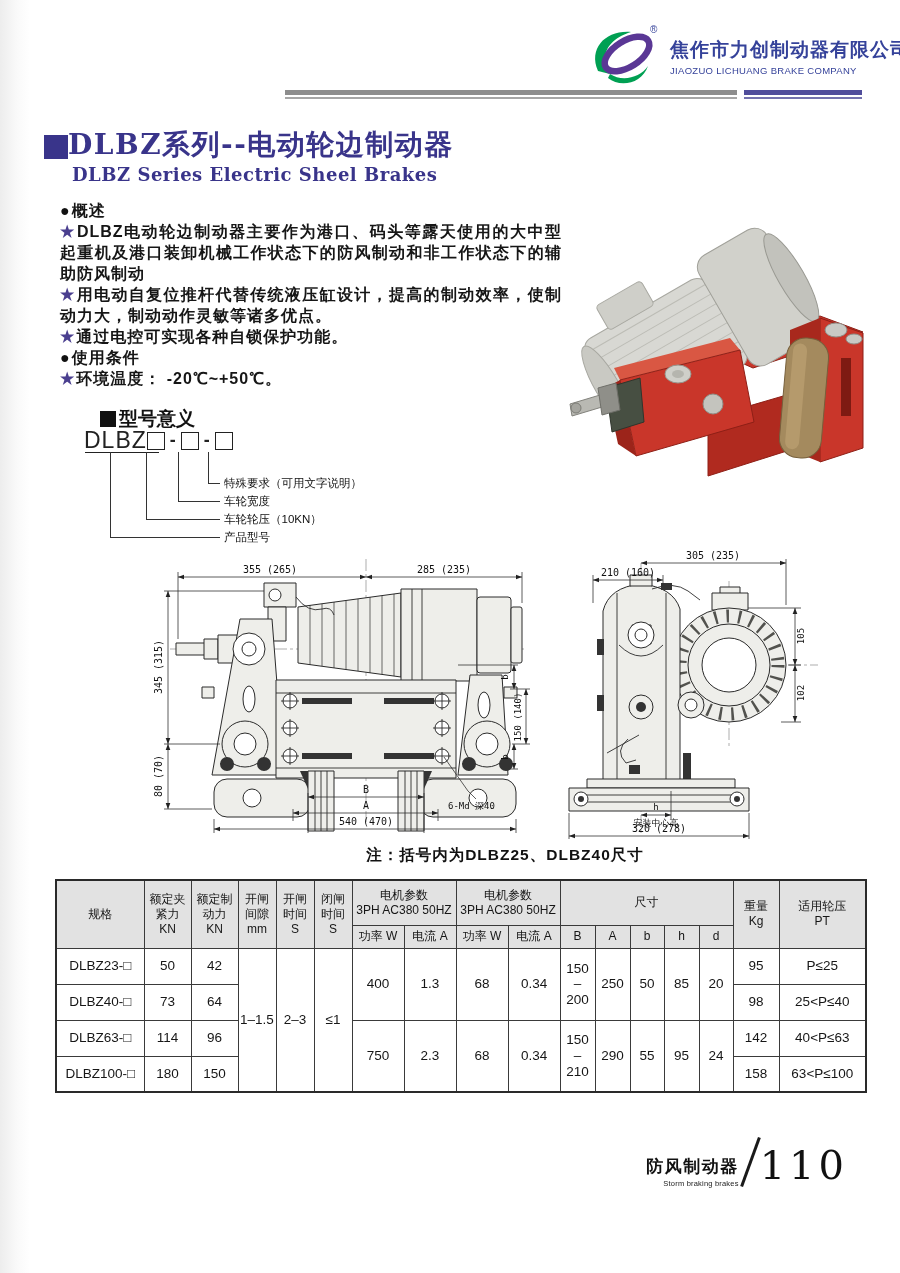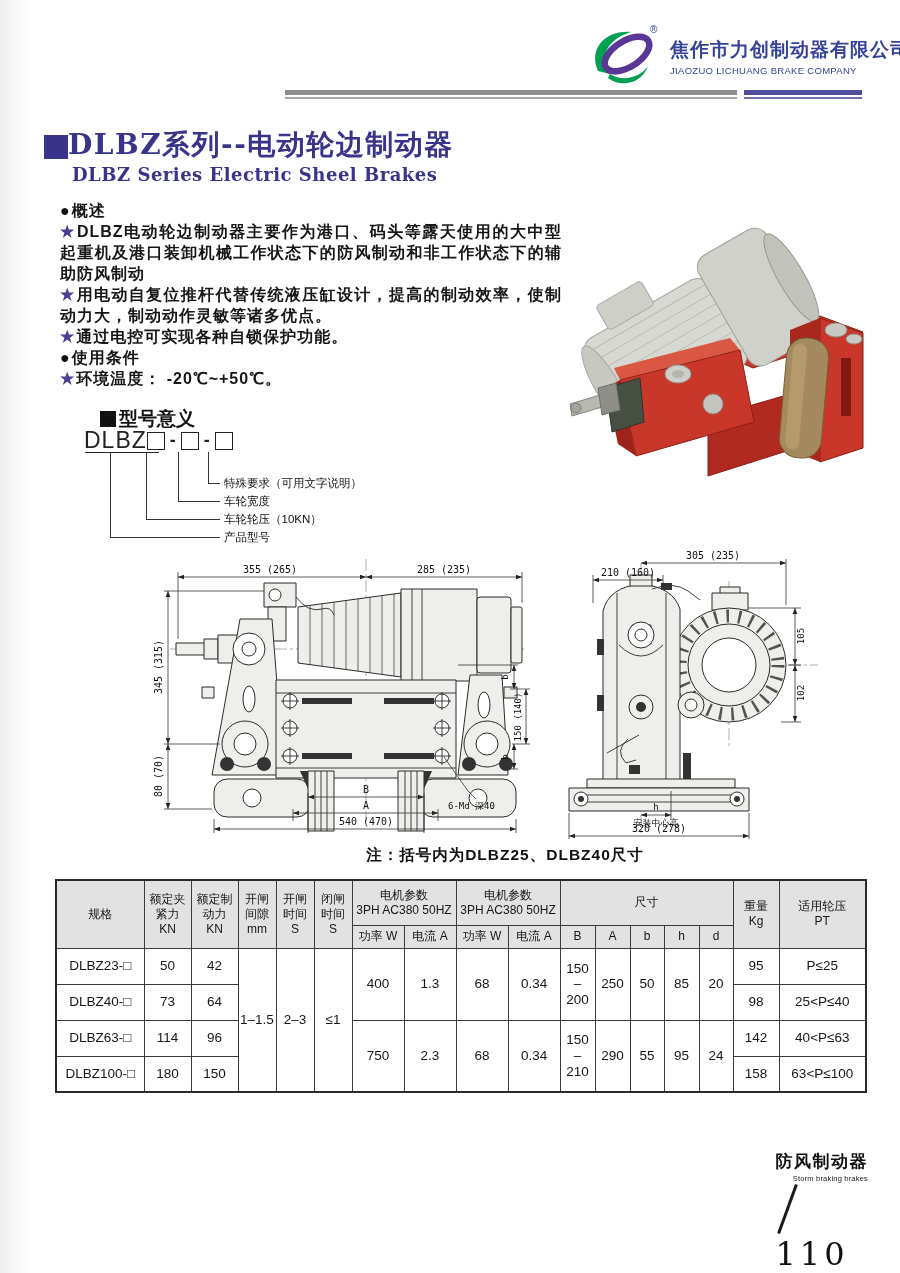--- a/index.html
+++ b/index.html
@@ -53,26 +53,26 @@
   text.dts{font-size:9px;}
   .note{position:absolute;left:100px;top:845px;width:810px;text-align:center;font-size:15.5px;font-weight:bold;color:#111;letter-spacing:1px;}
   
   table.spec{position:absolute;left:55px;top:879px;width:810px;border-collapse:collapse;table-layout:fixed;}
   table.spec th,table.spec td{border:1px solid #3a3a3a;text-align:center;vertical-align:middle;padding:0;}
   table.spec{border:2px solid #2a2a2a;}
   table.spec th{background:#e2e2e2;font-size:12px;font-weight:normal;line-height:1.25;color:#161616;}
   table.spec td{font-size:13.5px;color:#161616;line-height:1.15;}
   .pre{white-space:pre-line;}
   
-  .footer{position:absolute;right:32px;top:1136px;display:flex;align-items:flex-start;flex-direction:column;}
+  .footer{position:absolute;right:52px;top:1136px;display:flex;align-items:flex-end;}
   .f-labels{text-align:right;margin-top:14px;}
   .f-cn{font-size:17px;font-weight:bold;color:#111;letter-spacing:1.5px;}
   .f-en{font-size:7.5px;color:#222;letter-spacing:0.2px;margin-top:1px;}
   .f-slash{width:3px;height:52px;background:#1a1a1a;transform:rotate(20deg);margin:0 8px 0 10px;}
-  .f-page{font-size:32px;font-family:"DejaVu Serif",serif;color:#111;letter-spacing:4px;}
+  .f-page{font-size:40px;font-family:"DejaVu Serif",serif;color:#111;letter-spacing:4px;}
 </style>
 </head>
 <body>
 
 <div class="page">
   <div class="edge"></div>
 
   <div class="logo-wrap">
     <div style="position:relative;width:80px;height:64px;">
       <svg width="80" height="64" viewBox="0 0 80 64">

